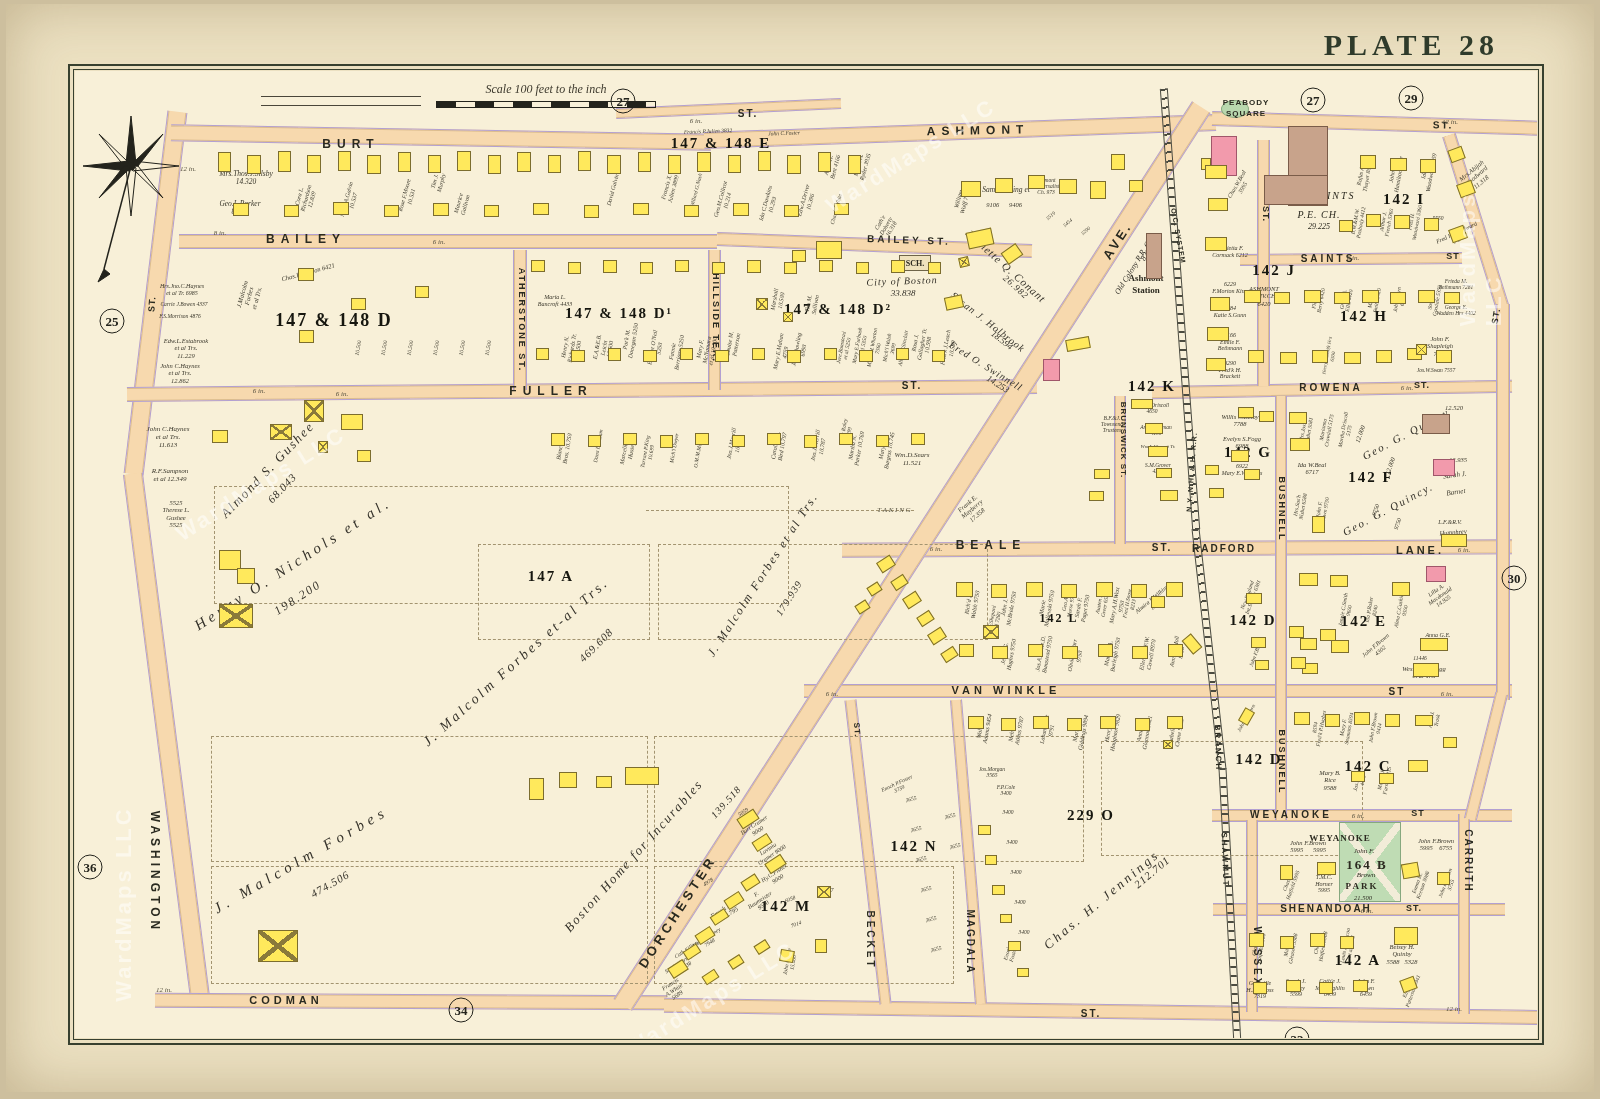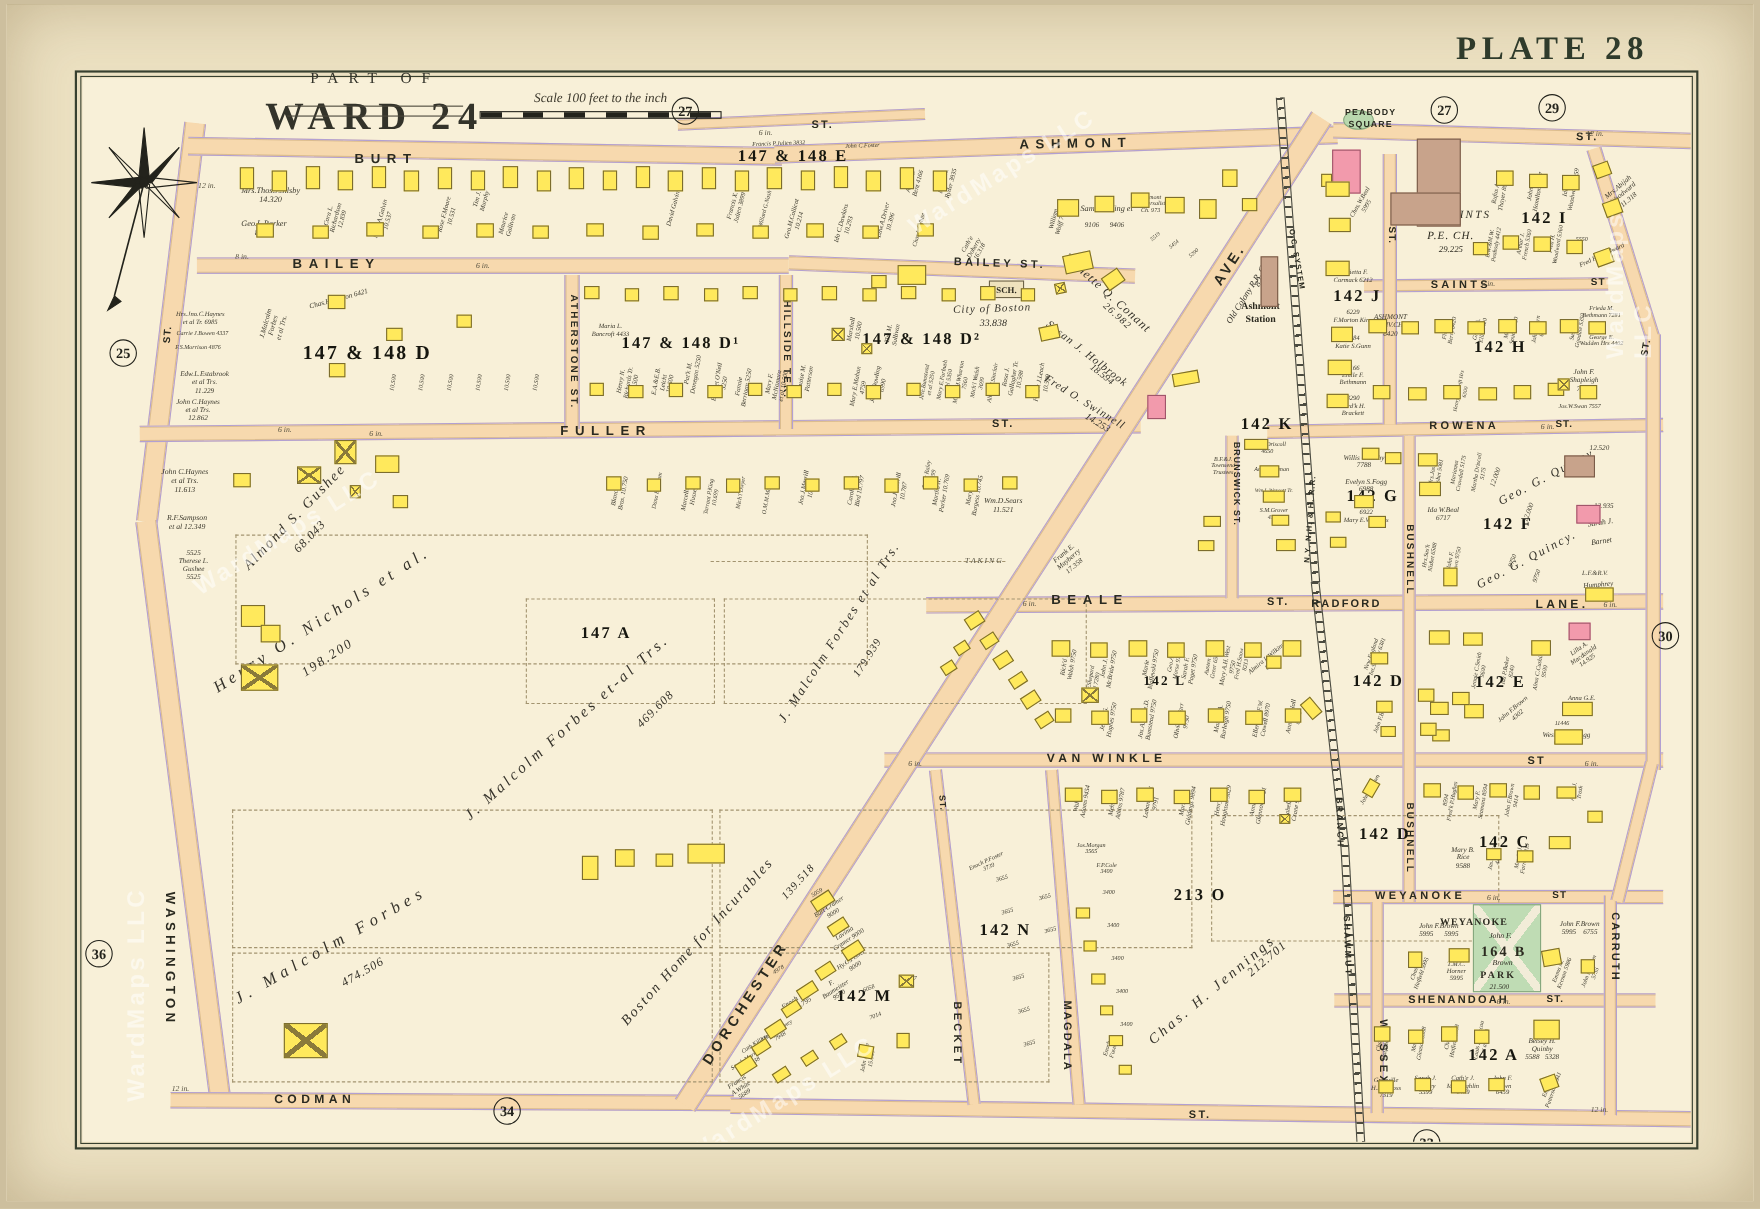--- a/index.html
+++ b/index.html
@@ -159,31 +159,31 @@
           <div class="lbl street" style="font-size: 7px; letter-spacing: 1px; left: 1172px; top: 232px; transform: translate(-50%, -50%) rotate(80deg);">O.C. SYSTEM</div>
           <div class="lbl street" style="font-size: 9px; letter-spacing: 1px; left: 1490px; top: 312px; transform: translate(-50%, -50%) rotate(-80deg);">ST.</div>
           <div class="lbl street" style="font-size: 9px; letter-spacing: 1px; left: 146px; top: 300px; transform: translate(-50%, -50%) rotate(-85deg);">ST.</div>
           <div class="lbl street" style="font-size: 9px; letter-spacing: 1px; left: 1260px; top: 210px; transform: translate(-50%, -50%) rotate(90deg);">ST.</div>
           <div class="lbl block" style="font-size: 15px; letter-spacing: 2px; left: 715px; top: 139px; transform: translate(-50%, -50%) rotate(0deg);">147 &amp; 148 E</div>
           <div class="lbl block" style="font-size: 18px; letter-spacing: 2px; left: 328px; top: 316px; transform: translate(-50%, -50%) rotate(0deg);">147 &amp; 148 D</div>
           <div class="lbl block" style="font-size: 15px; letter-spacing: 2px; left: 613px; top: 309px; transform: translate(-50%, -50%) rotate(0deg);">147 &amp; 148 D¹</div>
           <div class="lbl block" style="font-size: 15px; letter-spacing: 2px; left: 832px; top: 305px; transform: translate(-50%, -50%) rotate(0deg);">147 &amp; 148 D²</div>
           <div class="lbl block" style="font-size: 15px; letter-spacing: 2px; left: 545px; top: 572px; transform: translate(-50%, -50%) rotate(0deg);">147 A</div>
           <div class="lbl block" style="font-size: 15px; letter-spacing: 2px; left: 1398px; top: 195px; transform: translate(-50%, -50%) rotate(0deg);">142 I</div>
-          <div class="lbl block" style="font-size: 15px; letter-spacing: 2px; left: 1228px; top: 266px; transform: translate(-50%, -50%) rotate(0deg);">142 J</div>
+          <div class="lbl block" style="font-size: 15px; letter-spacing: 2px; left: 1268px; top: 266px; transform: translate(-50%, -50%) rotate(0deg);">142 J</div>
           <div class="lbl block" style="font-size: 15px; letter-spacing: 2px; left: 1358px; top: 312px; transform: translate(-50%, -50%) rotate(0deg);">142 H</div>
           <div class="lbl block" style="font-size: 15px; letter-spacing: 2px; left: 1146px; top: 382px; transform: translate(-50%, -50%) rotate(0deg);">142 K</div>
           <div class="lbl block" style="font-size: 15px; letter-spacing: 2px; left: 1242px; top: 448px; transform: translate(-50%, -50%) rotate(0deg);">142 G</div>
           <div class="lbl block" style="font-size: 15px; letter-spacing: 2px; left: 1365px; top: 473px; transform: translate(-50%, -50%) rotate(0deg);">142 F</div>
           <div class="lbl block" style="font-size: 12px; letter-spacing: 2px; left: 1053px; top: 615px; transform: translate(-50%, -50%) rotate(0deg);">142 L</div>
           <div class="lbl block" style="font-size: 15px; letter-spacing: 2px; left: 1247px; top: 616px; transform: translate(-50%, -50%) rotate(0deg);">142 D</div>
           <div class="lbl block" style="font-size: 15px; letter-spacing: 2px; left: 1358px; top: 617px; transform: translate(-50%, -50%) rotate(0deg);">142 E</div>
           <div class="lbl block" style="font-size: 15px; letter-spacing: 2px; left: 1253px; top: 755px; transform: translate(-50%, -50%) rotate(0deg);">142 D</div>
           <div class="lbl block" style="font-size: 15px; letter-spacing: 2px; left: 1362px; top: 762px; transform: translate(-50%, -50%) rotate(0deg);">142 C</div>
-          <div class="lbl block" style="font-size: 15px; letter-spacing: 2px; left: 1085px; top: 811px; transform: translate(-50%, -50%) rotate(0deg);">213 O</div>
+          <div class="lbl block" style="font-size: 15px; letter-spacing: 2px; left: 1085px; top: 811px; transform: translate(-50%, -50%) rotate(0deg);">229 O</div>
           <div class="lbl block" style="font-size: 15px; letter-spacing: 2px; left: 908px; top: 842px; transform: translate(-50%, -50%) rotate(0deg);">142 N</div>
           <div class="lbl block" style="font-size: 15px; letter-spacing: 2px; left: 780px; top: 902px; transform: translate(-50%, -50%) rotate(0deg);">142 M</div>
           <div class="lbl block" style="font-size: 15px; letter-spacing: 2px; left: 1352px; top: 956px; transform: translate(-50%, -50%) rotate(0deg);">142 A</div>
           <div class="lbl estate" style="font-size: 15px; letter-spacing: 4px; left: 287px; top: 560px; transform: translate(-50%, -50%) rotate(-33deg);">Henry O. Nichols et al.</div>
           <div class="lbl estate" style="font-size: 12px; letter-spacing: 2px; left: 292px; top: 594px; transform: translate(-50%, -50%) rotate(-33deg);">198.200</div>
           <div class="lbl estate" style="font-size: 13px; letter-spacing: 2px; left: 262px; top: 466px; transform: translate(-50%, -50%) rotate(-46deg);">Almond S. Gushee</div>
           <div class="lbl estate" style="font-size: 11px; letter-spacing: 1px; left: 276px; top: 484px; transform: translate(-50%, -50%) rotate(-46deg);">68.043</div>
           <div class="lbl estate" style="font-size: 14px; letter-spacing: 3px; left: 510px; top: 658px; transform: translate(-50%, -50%) rotate(-42deg);">J. Malcolm Forbes et-al Trs.</div>
           <div class="lbl estate" style="font-size: 11px; letter-spacing: 1px; left: 590px; top: 641px; transform: translate(-50%, -50%) rotate(-45deg);">469.608</div>
           <div class="lbl estate" style="font-size: 12px; letter-spacing: 2px; left: 757px; top: 571px; transform: translate(-50%, -50%) rotate(-57deg);">J. Malcolm Forbes et al Trs.</div>
@@ -894,24 +894,20 @@
           <div class="bldg y" style="left: 1394.5px; top: 973.5px; width: 15px; height: 13px; transform: rotate(-20deg);"></div>
           <div class="watermark" style="left: 255px; top: 480px; transform: translate(-50%, -50%) rotate(-32deg);">WardMaps LLC</div>
           <div class="watermark" style="left: 705px; top: 995px; transform: translate(-50%, -50%) rotate(-32deg);">WardMaps LLC</div>
           <div class="watermark" style="left: 1475px; top: 255px; transform: translate(-50%, -50%) rotate(-90deg);">WardMaps LLC</div>
           <div class="watermark" style="left: 905px; top: 152px; transform: translate(-50%, -50%) rotate(-32deg);">WardMaps LLC</div>
           <div class="watermark" style="left: 118px; top: 900px; transform: translate(-50%, -50%) rotate(-90deg);">WardMaps LLC</div>
         </div>
     </div>
   </div>
 
-  <div id="ward-block">
-    <div id="part-of">PART OF</div>
-    <div id="ward-name">WARD 24</div>
-  </div>
   <div id="flourish"></div>
   <div id="scale-wrap">
     <div id="scale-text">Scale 100 feet to the inch</div>
     <div id="scale-bar"></div>
   </div>
 
   <svg id="compass" width="130" height="190" viewBox="0 0 130 190" style="position:absolute;left:60px;top:100px;">
     <g stroke="#23231c" fill="#23231c">
       <path d="M65 12 L70 60 L65 64 L60 60 Z"></path>
       <path d="M65 112 L70 64 L65 60 L60 64 Z" fill="none" stroke-width="1"></path>

